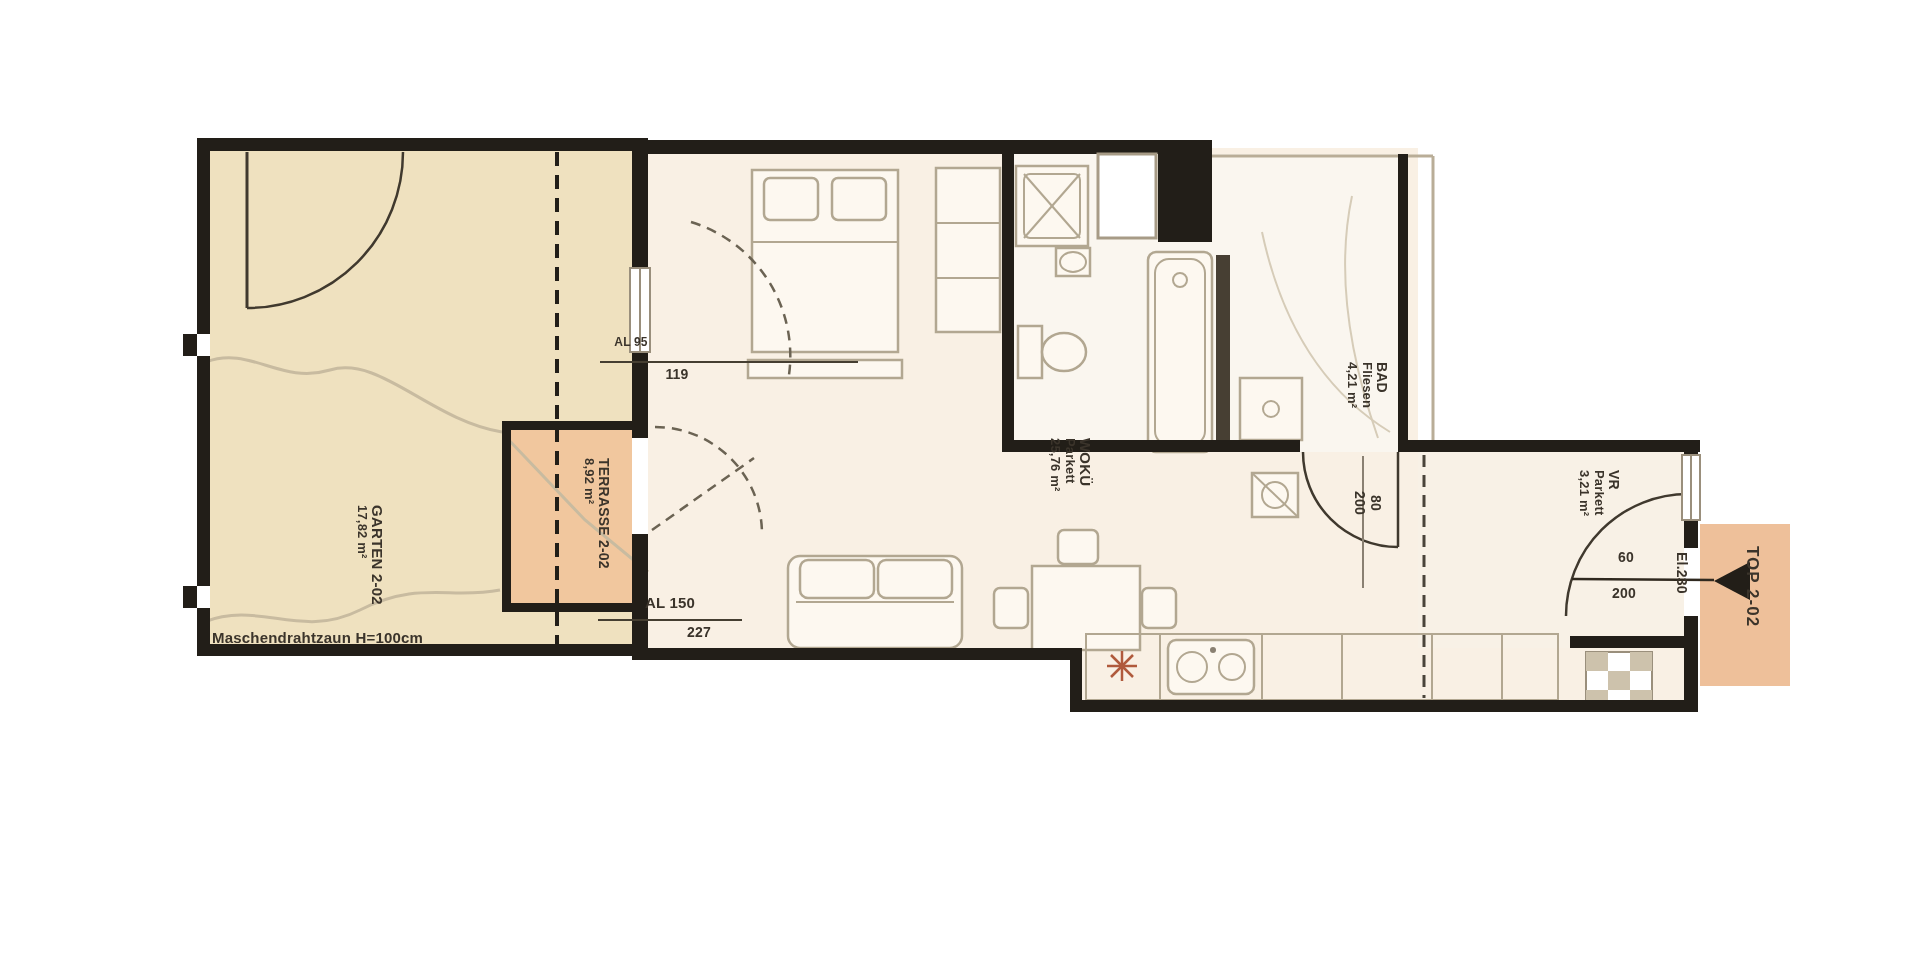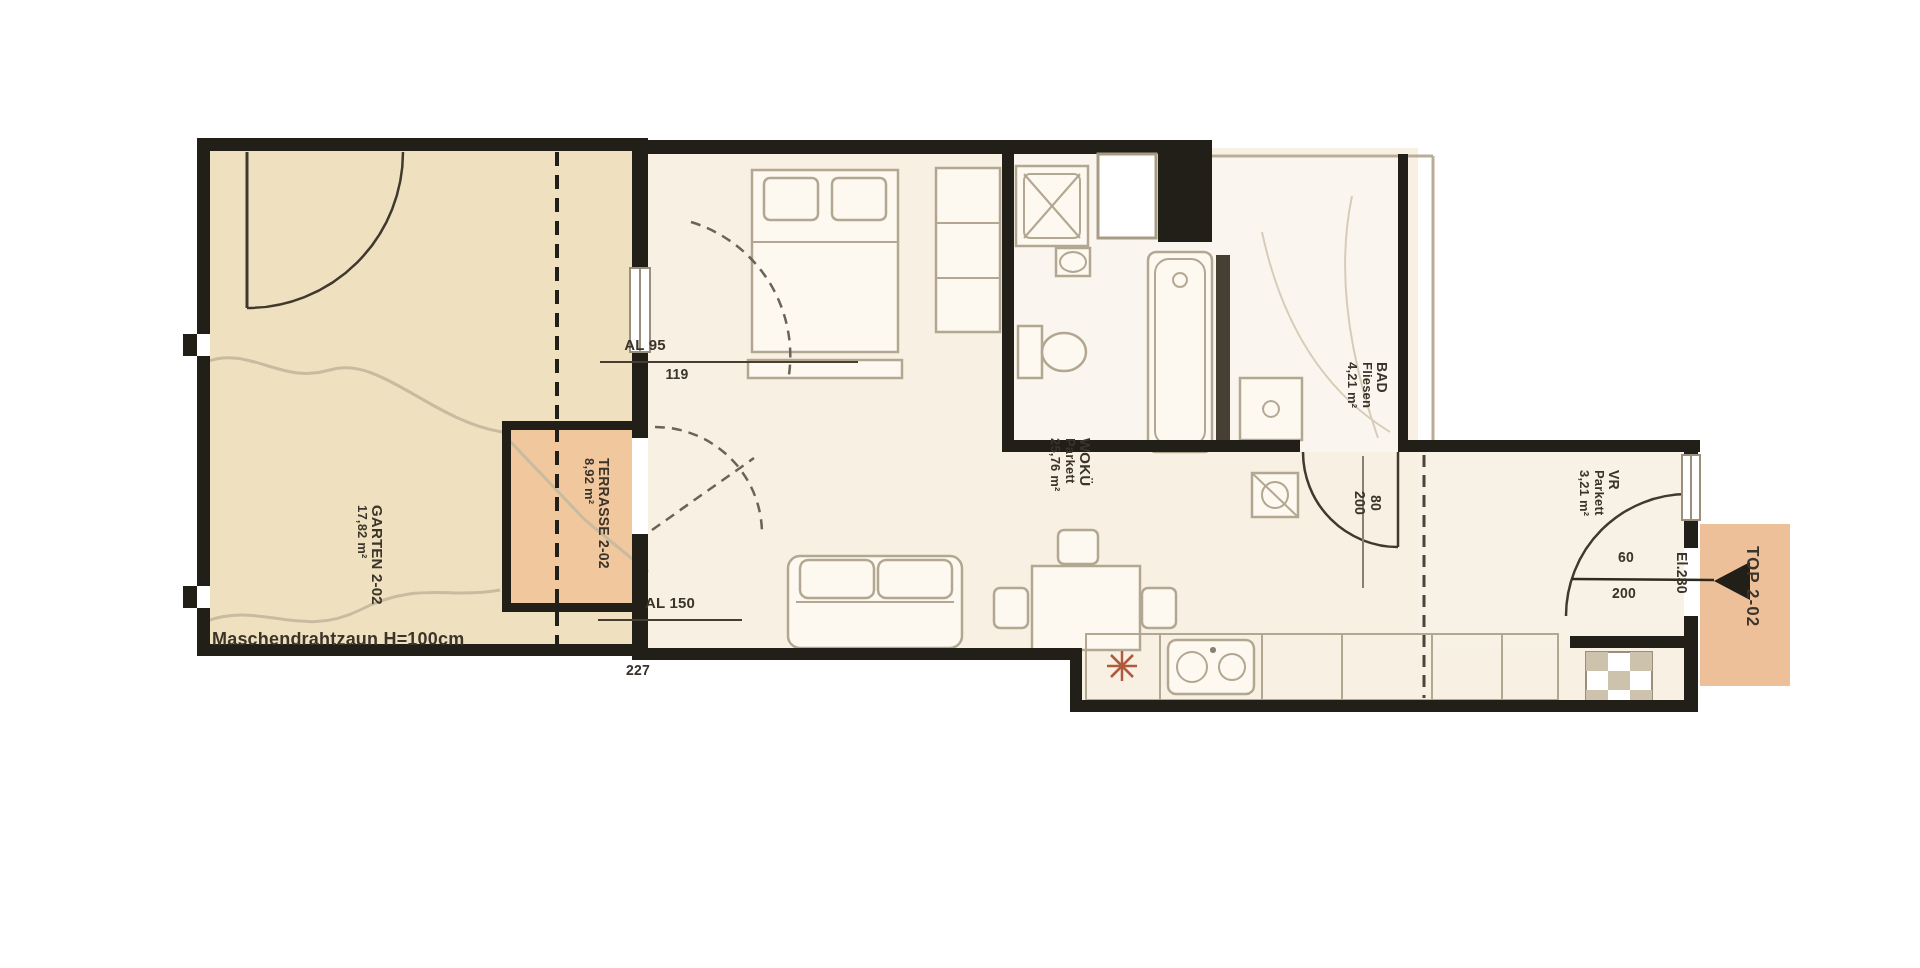--- a/index.html
+++ b/index.html
@@ -11,21 +11,21 @@
   #stage{position:relative;width:1920px;height:968px;background:var(--paper);
          font-family:"Liberation Sans",sans-serif;overflow:hidden;}
   #plan-svg{position:absolute;left:0;top:0;}
   .lbl{position:absolute;color:var(--text);font-weight:bold;line-height:1.15;
        white-space:nowrap;letter-spacing:.2px;}
   .vlabel{writing-mode:vertical-rl;text-orientation:mixed;}
   .vlabel span{display:block;}
   .l1{font-size:15px;}
   .l2{font-size:13px;}
   .dim{font-size:14px;text-align:center;}
-  .fence-lbl{font-size:18px;font-weight:bold;}
+  .fence-lbl{font-size:15px;font-weight:bold;}
   .top-lbl{font-size:17px;letter-spacing:1px;}
   .el-lbl{font-size:14px;}
   
   .wallf{fill:var(--wall);}
   .furn{stroke:var(--furniture);stroke-width:2.5;fill:#fdf8f0;}
   .furnl{stroke:var(--furniture);stroke-width:2;fill:none;}
   .doorarc{stroke:#40392e;stroke-width:2.5;fill:none;}
   .dash{stroke:#6b6353;stroke-width:2.5;fill:none;stroke-dasharray:10 7;}
   .dimline{stroke:#453e31;stroke-width:2;}
   .squig{stroke:#c8bba0;stroke-width:3;fill:none;}
@@ -219,25 +219,25 @@
     <span class="l2">Parkett</span>
     <span class="l2">25,76 m²</span>
   </div>
 
   <div class="lbl vlabel" style="left:1542px;top:470px;height:80px;width:80px;">
     <span class="l1" style="font-size:14px">VR</span>
     <span class="l2">Parkett</span>
     <span class="l2">3,21 m²</span>
   </div>
 
-  <div class="lbl dim" style="left:610px;top:336px;width:70px;font-size:15px;">AL 95</div>
+  <div class="lbl dim" style="left:596px;top:336px;width:70px;font-size:12px;">AL 95</div>
   <div class="lbl dim" style="left:650px;top:366px;width:54px;">119</div>
 
   <div class="lbl dim" style="left:630px;top:594px;width:80px;font-size:15px;">AL 150</div>
-  <div class="lbl dim" style="left:607px;top:624px;width:62px;margin-top:38px;">227</div>
+  <div class="lbl dim" style="left:668px;top:624px;width:62px;">227</div>
 
   <div class="lbl vlabel dim" style="left:1318px;top:468px;height:70px;width:66px;">
     <span>80</span>
     <span>200</span>
   </div>
 
   <div class="lbl dim" style="left:1598px;top:549px;width:56px;">60</div>
   <div class="lbl dim" style="left:1592px;top:585px;width:64px;">200</div>
 
   <div class="lbl vlabel el-lbl" style="left:1674px;top:552px;height:92px;">El.230</div>

